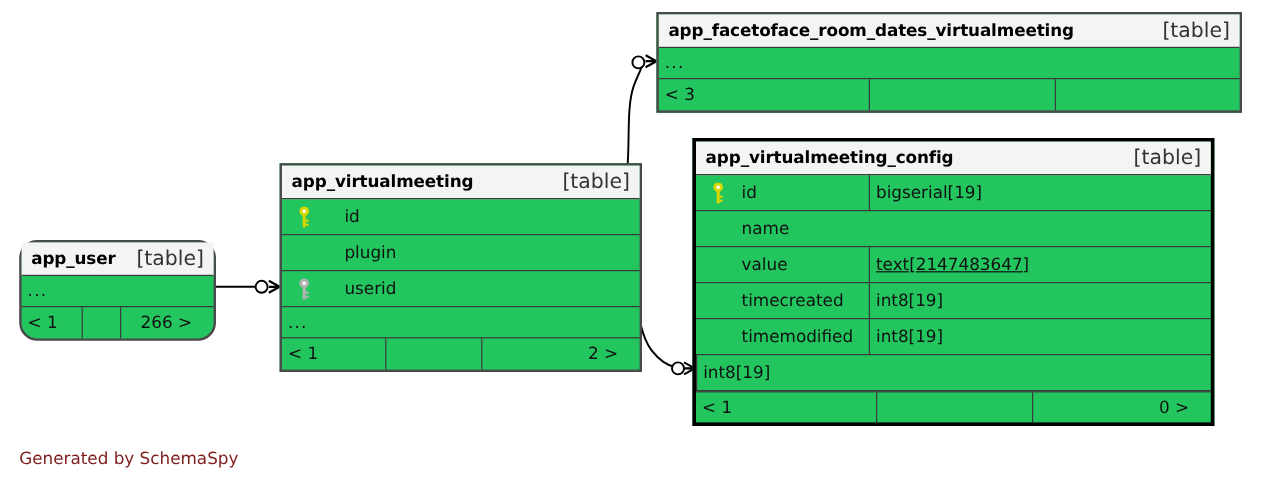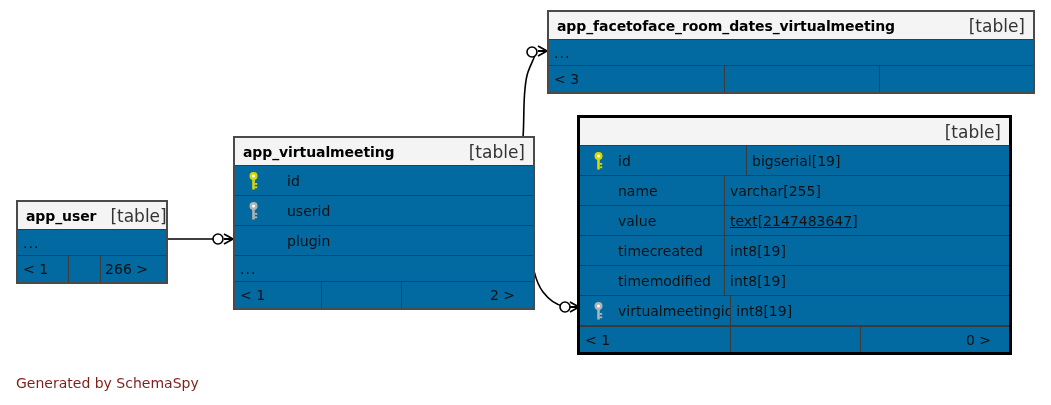--- a/index.html
+++ b/index.html
@@ -28,21 +28,21 @@
     left: 0; top: 0;
     width: 1051px;
     height: 405px;
     pointer-events: none;
     z-index: 1;
   }
 
   .er-table {
     position: absolute;
     box-sizing: border-box;
-    background: #0369a1;
+    background: #22c55e;
     border: 2px solid #4a4a4a;
     z-index: 2;
   }
   .er-table.emphasized {
     border: 3px solid #000000;
   }
 
   .tbl-header {
     box-sizing: border-box;
     background: #f4f4f4;
@@ -183,45 +183,45 @@
     <div class="ellipsis-row">...</div>
     <div class="footer-row">
       <div class="foot-cell left" style="width:175px;">&lt; 3</div>
       <div class="foot-cell mid" style="width:155px;"></div>
       <div class="foot-cell right" style="flex:1 1 auto;"></div>
     </div>
   </div>
 
   <div class="er-table emphasized" id="tbl-1" style="left:577px; top:115px; width:435px;">
     <div class="tbl-header">
+      <span class="tbl-name">app_virtualmeeting_config</span>
       <span class="tbl-tag">[table]</span>
     </div>
 
     <div class="tbl-row">
       <div class="col-name">
         <span class="key-slot">
           <svg class="key-icon" width="11" height="18" viewBox="0 0 11 18">
             <circle cx="5.5" cy="4" r="4" fill="#d8d800"></circle>
             <circle cx="5.5" cy="4" r="1.5" fill="#ffffff"></circle>
             <rect x="4.2" y="6.5" width="2.6" height="11" fill="#d8d800"></rect>
             <rect x="6.8" y="11" width="2.4" height="1.8" fill="#d8d800"></rect>
             <rect x="6.8" y="14.4" width="2.4" height="1.8" fill="#d8d800"></rect>
           </svg>
         </span>
         <span class="col-label">id</span>
       </div>
-      <div class="col-type" style="width:263px;">bigserial[19]</div>
+      <div class="col-type" style="width:285px;">bigserial[19]</div>
     </div>
 
     <div class="tbl-row">
       <div class="col-name">
         <span class="key-slot"></span>
         <span class="col-label">name</span>
       </div>
-      <div class="col-type" style="width:285px;">varchar[255]</div>
     </div>
 
     <div class="tbl-row">
       <div class="col-name">
         <span class="key-slot"></span>
         <span class="col-label">value</span>
       </div>
       <div class="col-type" style="width:285px;text-decoration:underline;">text[2147483647]</div>
     </div>
 
@@ -235,32 +235,20 @@
 
     <div class="tbl-row">
       <div class="col-name">
         <span class="key-slot"></span>
         <span class="col-label">timemodified</span>
       </div>
       <div class="col-type" style="width:285px;">int8[19]</div>
     </div>
 
     <div class="tbl-row">
-      <div class="col-name">
-        <span class="key-slot">
-          <svg class="key-icon" width="11" height="18" viewBox="0 0 11 18">
-            <circle cx="5.5" cy="4" r="4" fill="#b3b3b3"></circle>
-            <circle cx="5.5" cy="4" r="1.5" fill="#ffffff"></circle>
-            <rect x="4.2" y="6.5" width="2.6" height="11" fill="#b3b3b3"></rect>
-            <rect x="6.8" y="11" width="2.4" height="1.8" fill="#b3b3b3"></rect>
-            <rect x="6.8" y="14.4" width="2.4" height="1.8" fill="#b3b3b3"></rect>
-          </svg>
-        </span>
-        <span class="col-label">virtualmeetingid</span>
-      </div>
       <div class="col-type" style="width:285px;">int8[19]</div>
     </div>
 
     <div class="footer-row" style="border-top:1.5px solid #3a3a3a;">
       <div class="foot-cell left" style="width:150px;">&lt; 1</div>
       <div class="foot-cell mid" style="width:130px;"></div>
       <div class="foot-cell right" style="flex:1 1 auto;">0 &gt;</div>
     </div>
   </div>
 
@@ -280,50 +268,50 @@
             <rect x="6.8" y="11" width="2.4" height="1.8" fill="#d8d800"></rect>
             <rect x="6.8" y="14.4" width="2.4" height="1.8" fill="#d8d800"></rect>
           </svg>
         </span>
         <span class="col-label" style="padding-left:22px;">id</span>
       </div>
     </div>
 
     <div class="tbl-row">
       <div class="col-name">
+        <span class="key-slot"></span>
+        <span class="col-label" style="padding-left:22px;">plugin</span>
+      </div>
+    </div>
+
+    <div class="tbl-row">
+      <div class="col-name">
         <span class="key-slot">
           <svg class="key-icon" width="11" height="18" viewBox="0 0 11 18">
             <circle cx="5.5" cy="4" r="4" fill="#b3b3b3"></circle>
             <circle cx="5.5" cy="4" r="1.5" fill="#ffffff"></circle>
             <rect x="4.2" y="6.5" width="2.6" height="11" fill="#b3b3b3"></rect>
             <rect x="6.8" y="11" width="2.4" height="1.8" fill="#b3b3b3"></rect>
             <rect x="6.8" y="14.4" width="2.4" height="1.8" fill="#b3b3b3"></rect>
           </svg>
         </span>
         <span class="col-label" style="padding-left:22px;">userid</span>
       </div>
     </div>
 
-    <div class="tbl-row">
-      <div class="col-name">
-        <span class="key-slot"></span>
-        <span class="col-label" style="padding-left:22px;">plugin</span>
-      </div>
-    </div>
-
     <div class="ellipsis-row">...</div>
 
     <div class="footer-row">
       <div class="foot-cell left" style="width:86px;">&lt; 1</div>
       <div class="foot-cell mid" style="width:80px;"></div>
       <div class="foot-cell right" style="flex:1 1 auto;">2 &gt;</div>
     </div>
   </div>
 
-  <div class="er-table" id="tbl-3" style="left:16px; top:200px; width:152px;">
+  <div class="er-table" id="tbl-3" style="left:16px; top:200px; width:164px;border-radius:15px;">
     <div class="tbl-header">
       <span class="tbl-name">app_user</span>
       <span class="tbl-tag">[table]</span>
     </div>
     <div class="ellipsis-row">...</div>
     <div class="footer-row">
       <div class="foot-cell left" style="width:50px;">&lt; 1</div>
       <div class="foot-cell mid" style="width:32px;"></div>
       <div class="foot-cell right" style="flex:1 1 auto;">266 &gt;</div>
     </div>

